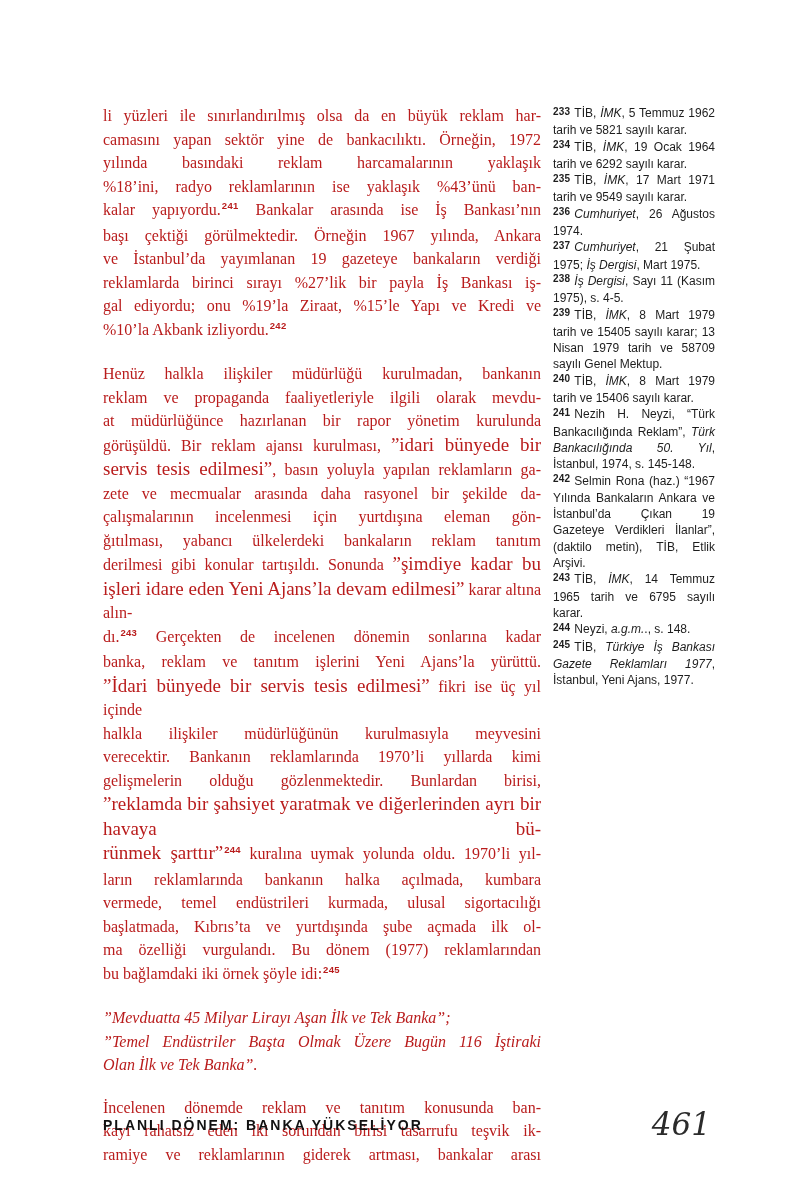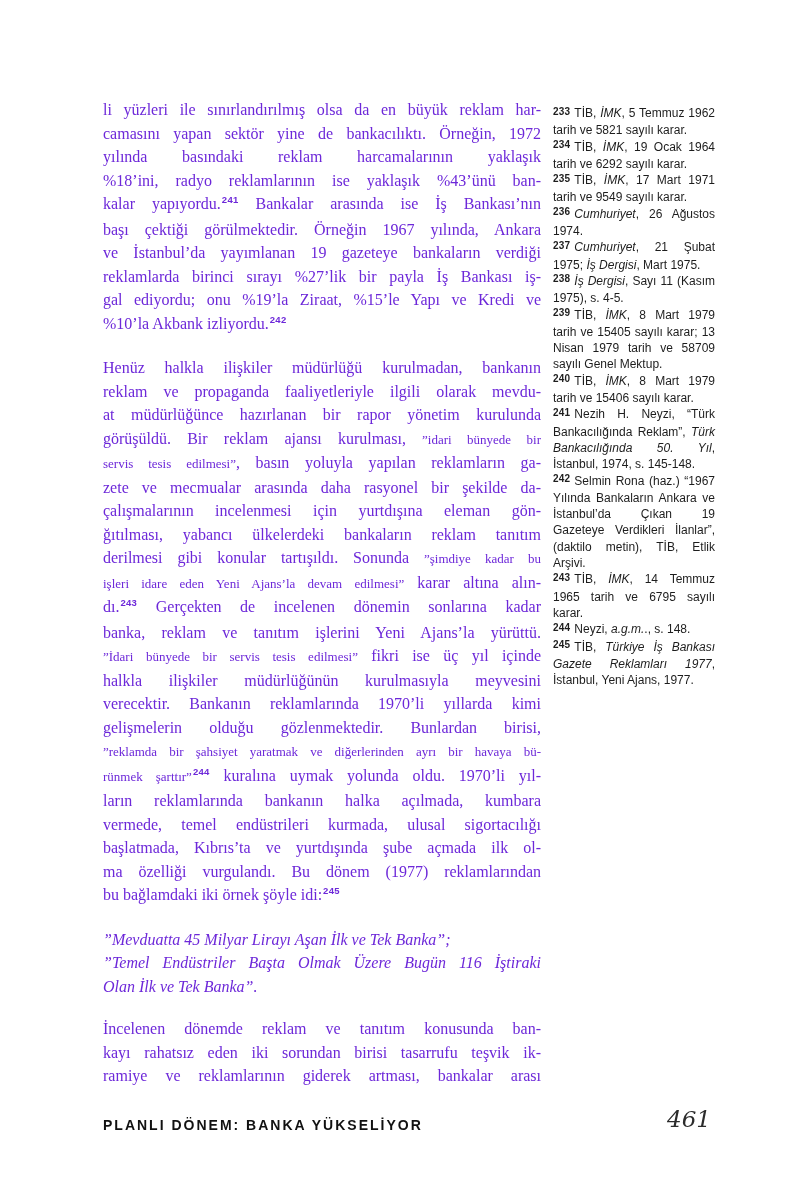--- a/index.html
+++ b/index.html
@@ -8,31 +8,31 @@
     position: relative;
     width: 799px; height: 1200px;
     margin: 0 auto;
     background: #ffffff;
     color: #222222;
     overflow: hidden;
   }
   
   .main-col {
     position: absolute;
-    left: 103px; top: 98px; width: 438px;
+    left: 103px; top: 104px; width: 438px;
     font-family: "Liberation Serif", serif;
     font-size: 16px;
     line-height: 23.5px;
-    color: #6d28d9;
+    color: #b91c1c;
   }
   .para { margin: 0 0 19px 0; }
   .para.quote { font-style: italic; margin: 12px 0 19px 0; }
   .line { text-align: justify; text-align-last: justify; }
   .line.nj { text-align-last: left; }
-  .small { font-size: 13px; }
+  .small { font-size: 19px; }
   .sup {
     font-family: "Liberation Sans", sans-serif;
     font-weight: bold;
     font-size: 9.5px;
     position: relative; top: -6px;
     margin-left: 1px;
     letter-spacing: 0.3px;
   }
   
   .fn-col {
@@ -62,21 +62,21 @@
     font-size: 14px;
     letter-spacing: 2px;
     color: #111111;
     white-space: nowrap;
   }
   .page-number {
     position: absolute;
     right: 88px; top: 1106px;
     font-family: "DejaVu Serif", serif;
     font-style: italic;
-    font-size: 23px;
+    font-size: 31px;
     color: #2b2b2b;
   }
 </style>
 </head>
 <body>
 
 <div class="page">
   <div class="main-col">
       <div class="para body">
         <div class="line"><span>li yüzleri ile sınırlandırılmış olsa da en büyük reklam har-</span></div>

